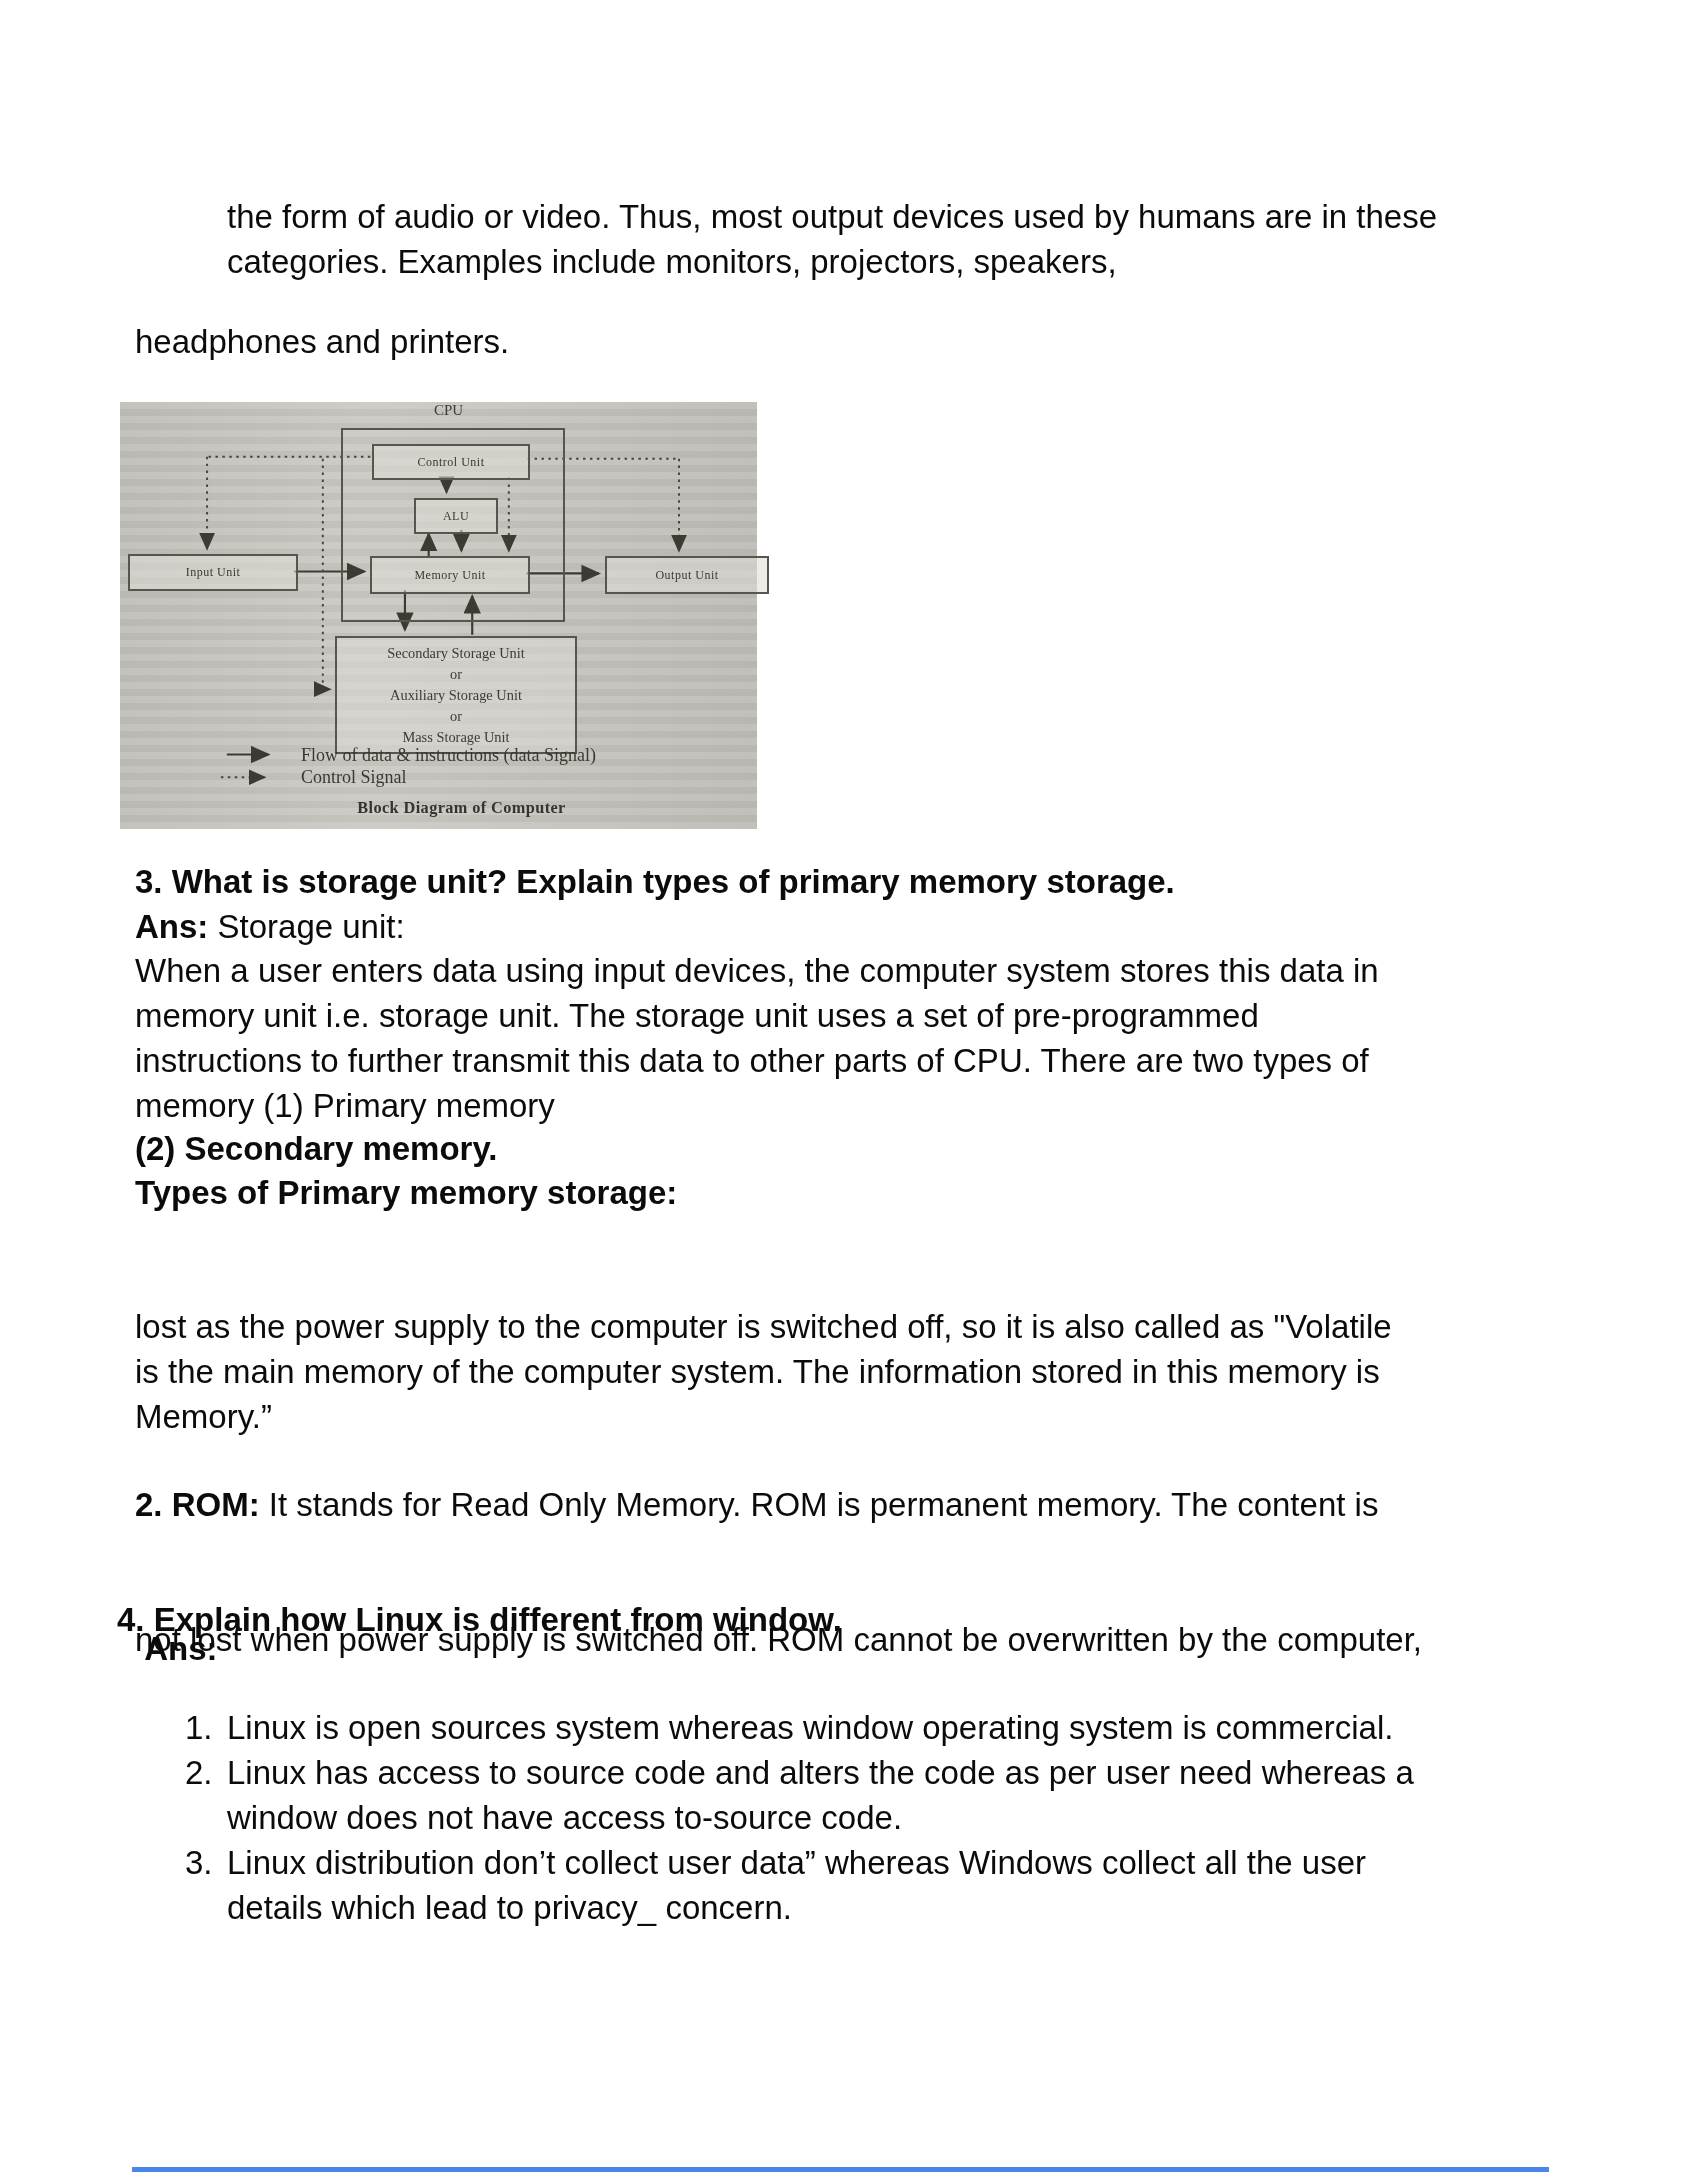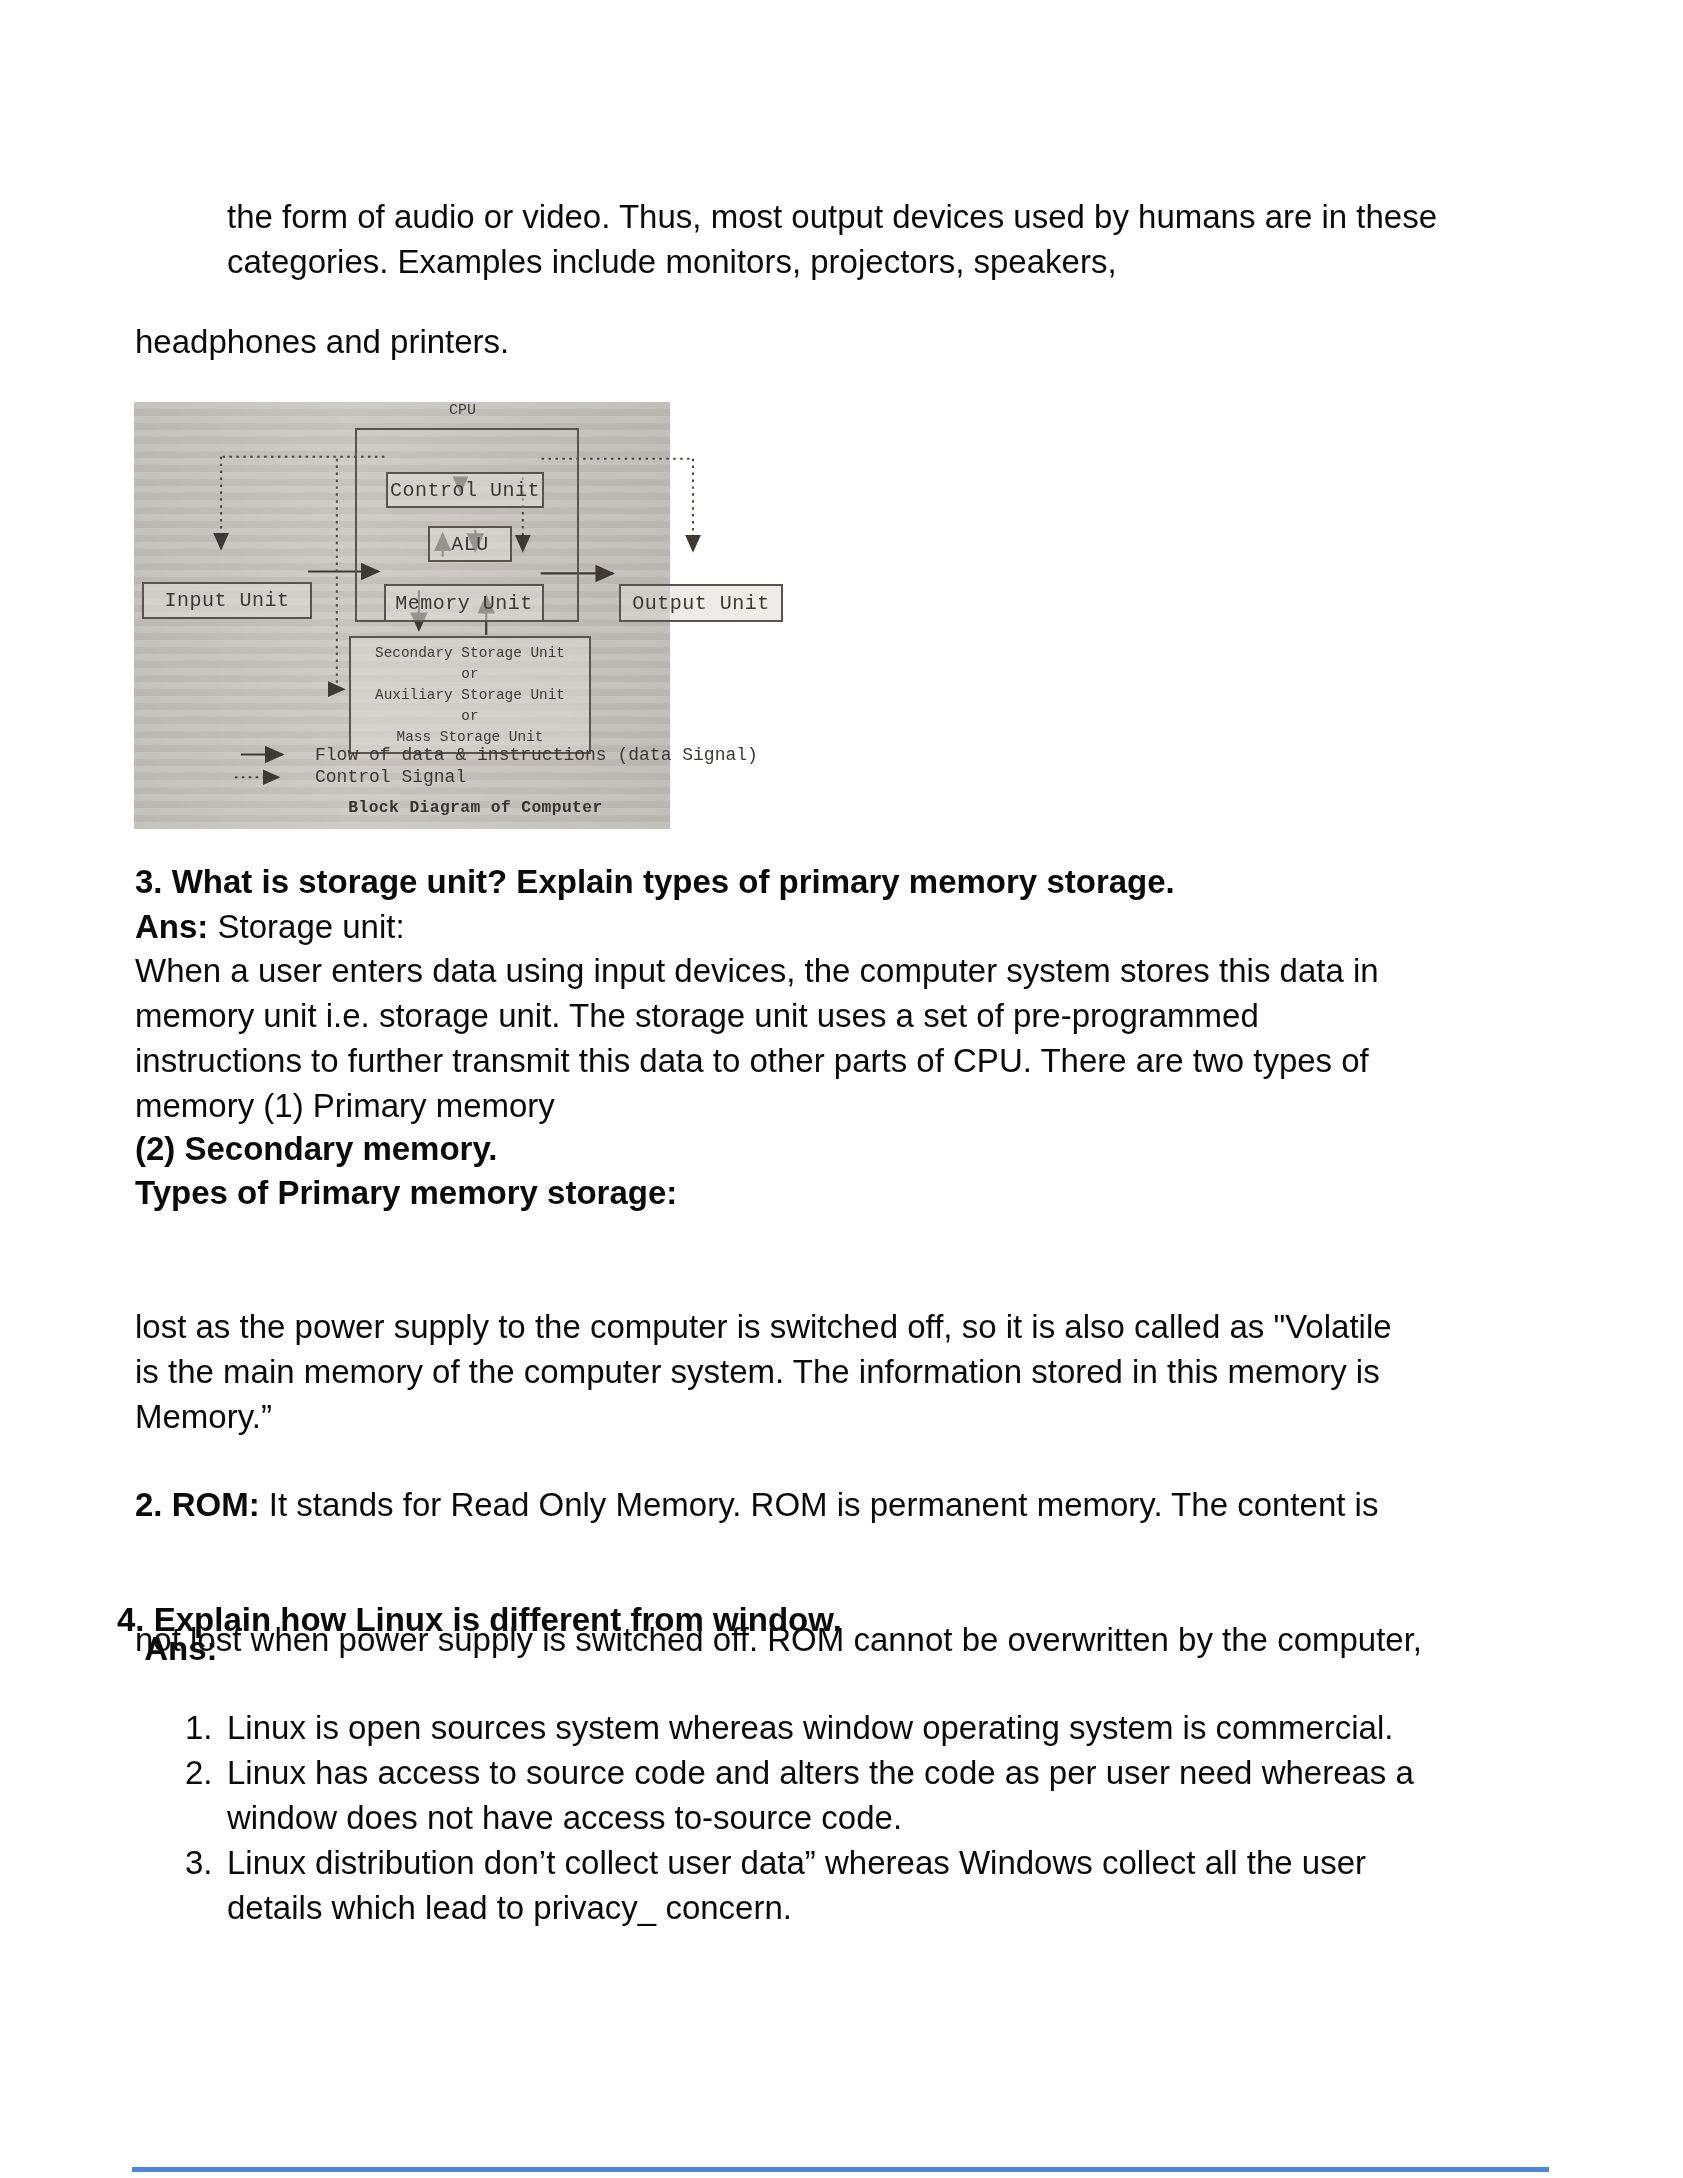--- a/index.html
+++ b/index.html
@@ -7,31 +7,31 @@
     width:1683px;height:2178px;background:#ffffff;position:relative;
     font-family:"Liberation Sans", sans-serif;color:#0b0b0b;overflow:hidden;
   }
   .blk{position:absolute;font-size:33px;line-height:45px;white-space:pre-wrap;}
   .line{height:45px;white-space:pre-wrap;}
   .b{font-weight:bold;}
   .hd{font-weight:bold;}
 
   
   .figure{
-    position:absolute;left:134px;top:402px;width:536px;height:427px;
+    position:absolute;left:120px;top:402px;width:637px;height:427px;
     background:#c9c7c1;
     background-image:repeating-linear-gradient(180deg, rgba(255,255,255,.05) 0 7px, rgba(0,0,0,.035) 7px 14px),
                      linear-gradient(90deg, rgba(0,0,0,.04), rgba(255,255,255,.05) 40%, rgba(0,0,0,.05));
-    font-family:Liberation Mono, monospace;color:#3f3b34;
+    font-family:Liberation Serif, serif;color:#3f3b34;
   }
   .figure svg{position:absolute;left:0;top:0;}
   .dbox{
     position:absolute;border:2px solid #59544c;background:rgba(222,220,214,.55);
     display:flex;align-items:center;justify-content:center;
-    font-size:20px;letter-spacing:0.5px;color:#3c3831;margin-top:28px;
+    font-size:12px;letter-spacing:0.5px;color:#3c3831;
   }
   .cpu-outline{position:absolute;border:2px solid #59544c;background:transparent;}
   .cpu-lbl{position:absolute;left:297px;top:0px;width:63px;text-align:center;font-size:15px;}
   .storage-box{
     position:absolute;left:215px;top:234px;width:238px;height:114px;
     border:2px solid #59544c;background:rgba(222,220,214,.5);
     display:flex;flex-direction:column;justify-content:center;align-items:center;
   }
   .storage-box .line{height:21px;line-height:21px;font-size:14.4px;white-space:nowrap;}
   .lgd{position:absolute;font-size:18px;white-space:nowrap;color:#3c3831;margin-left:16px;}

